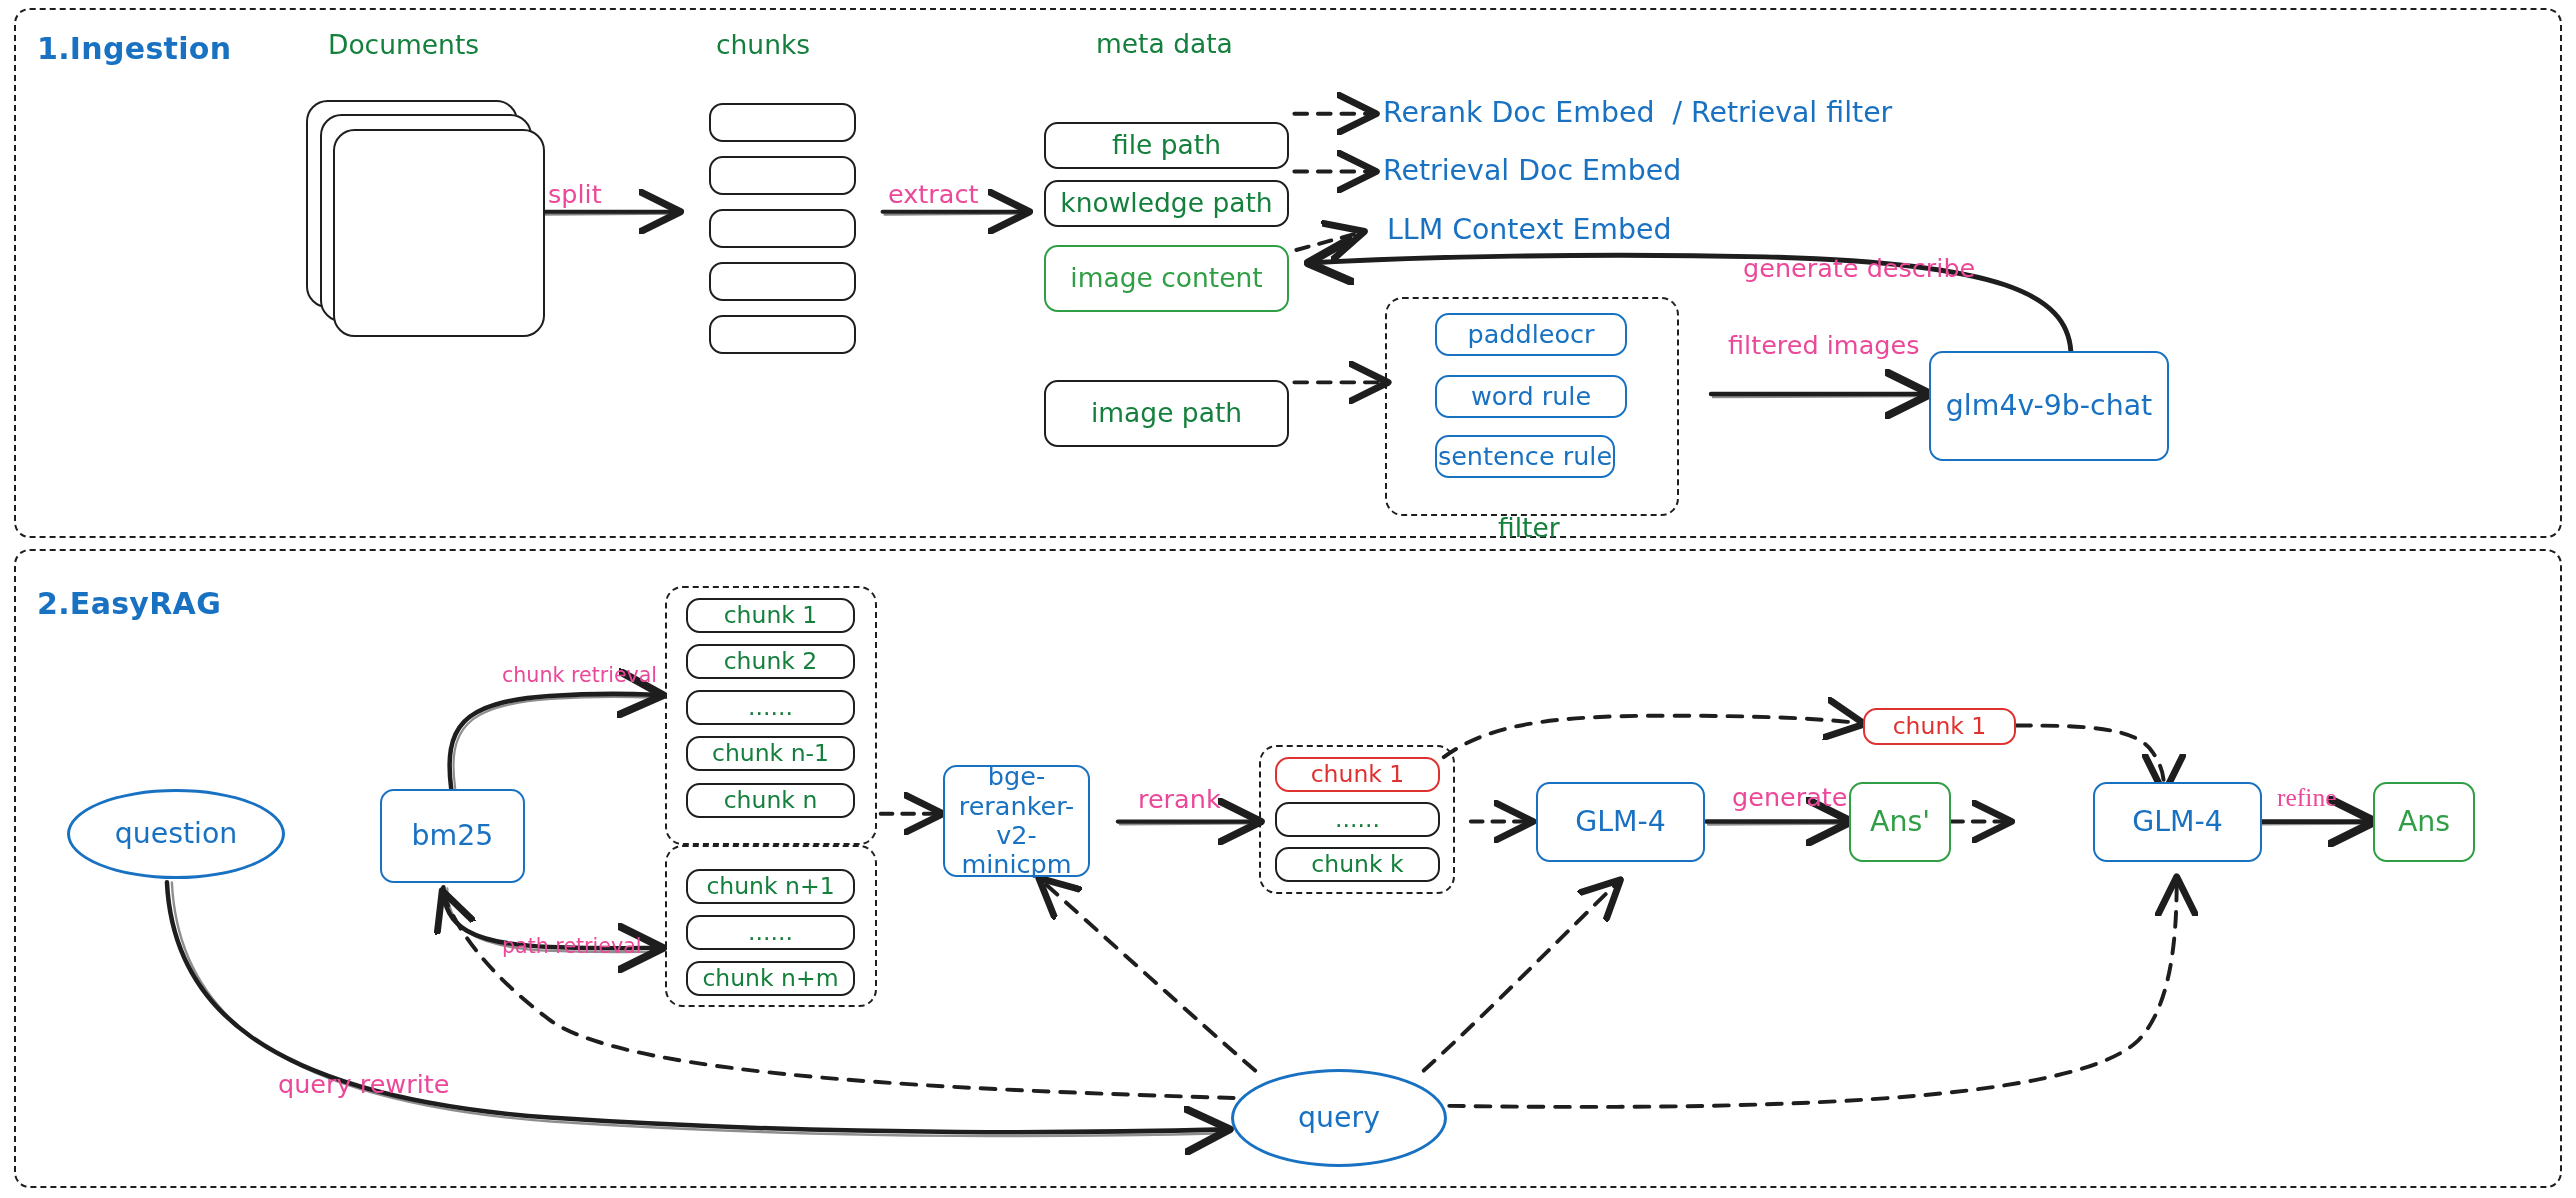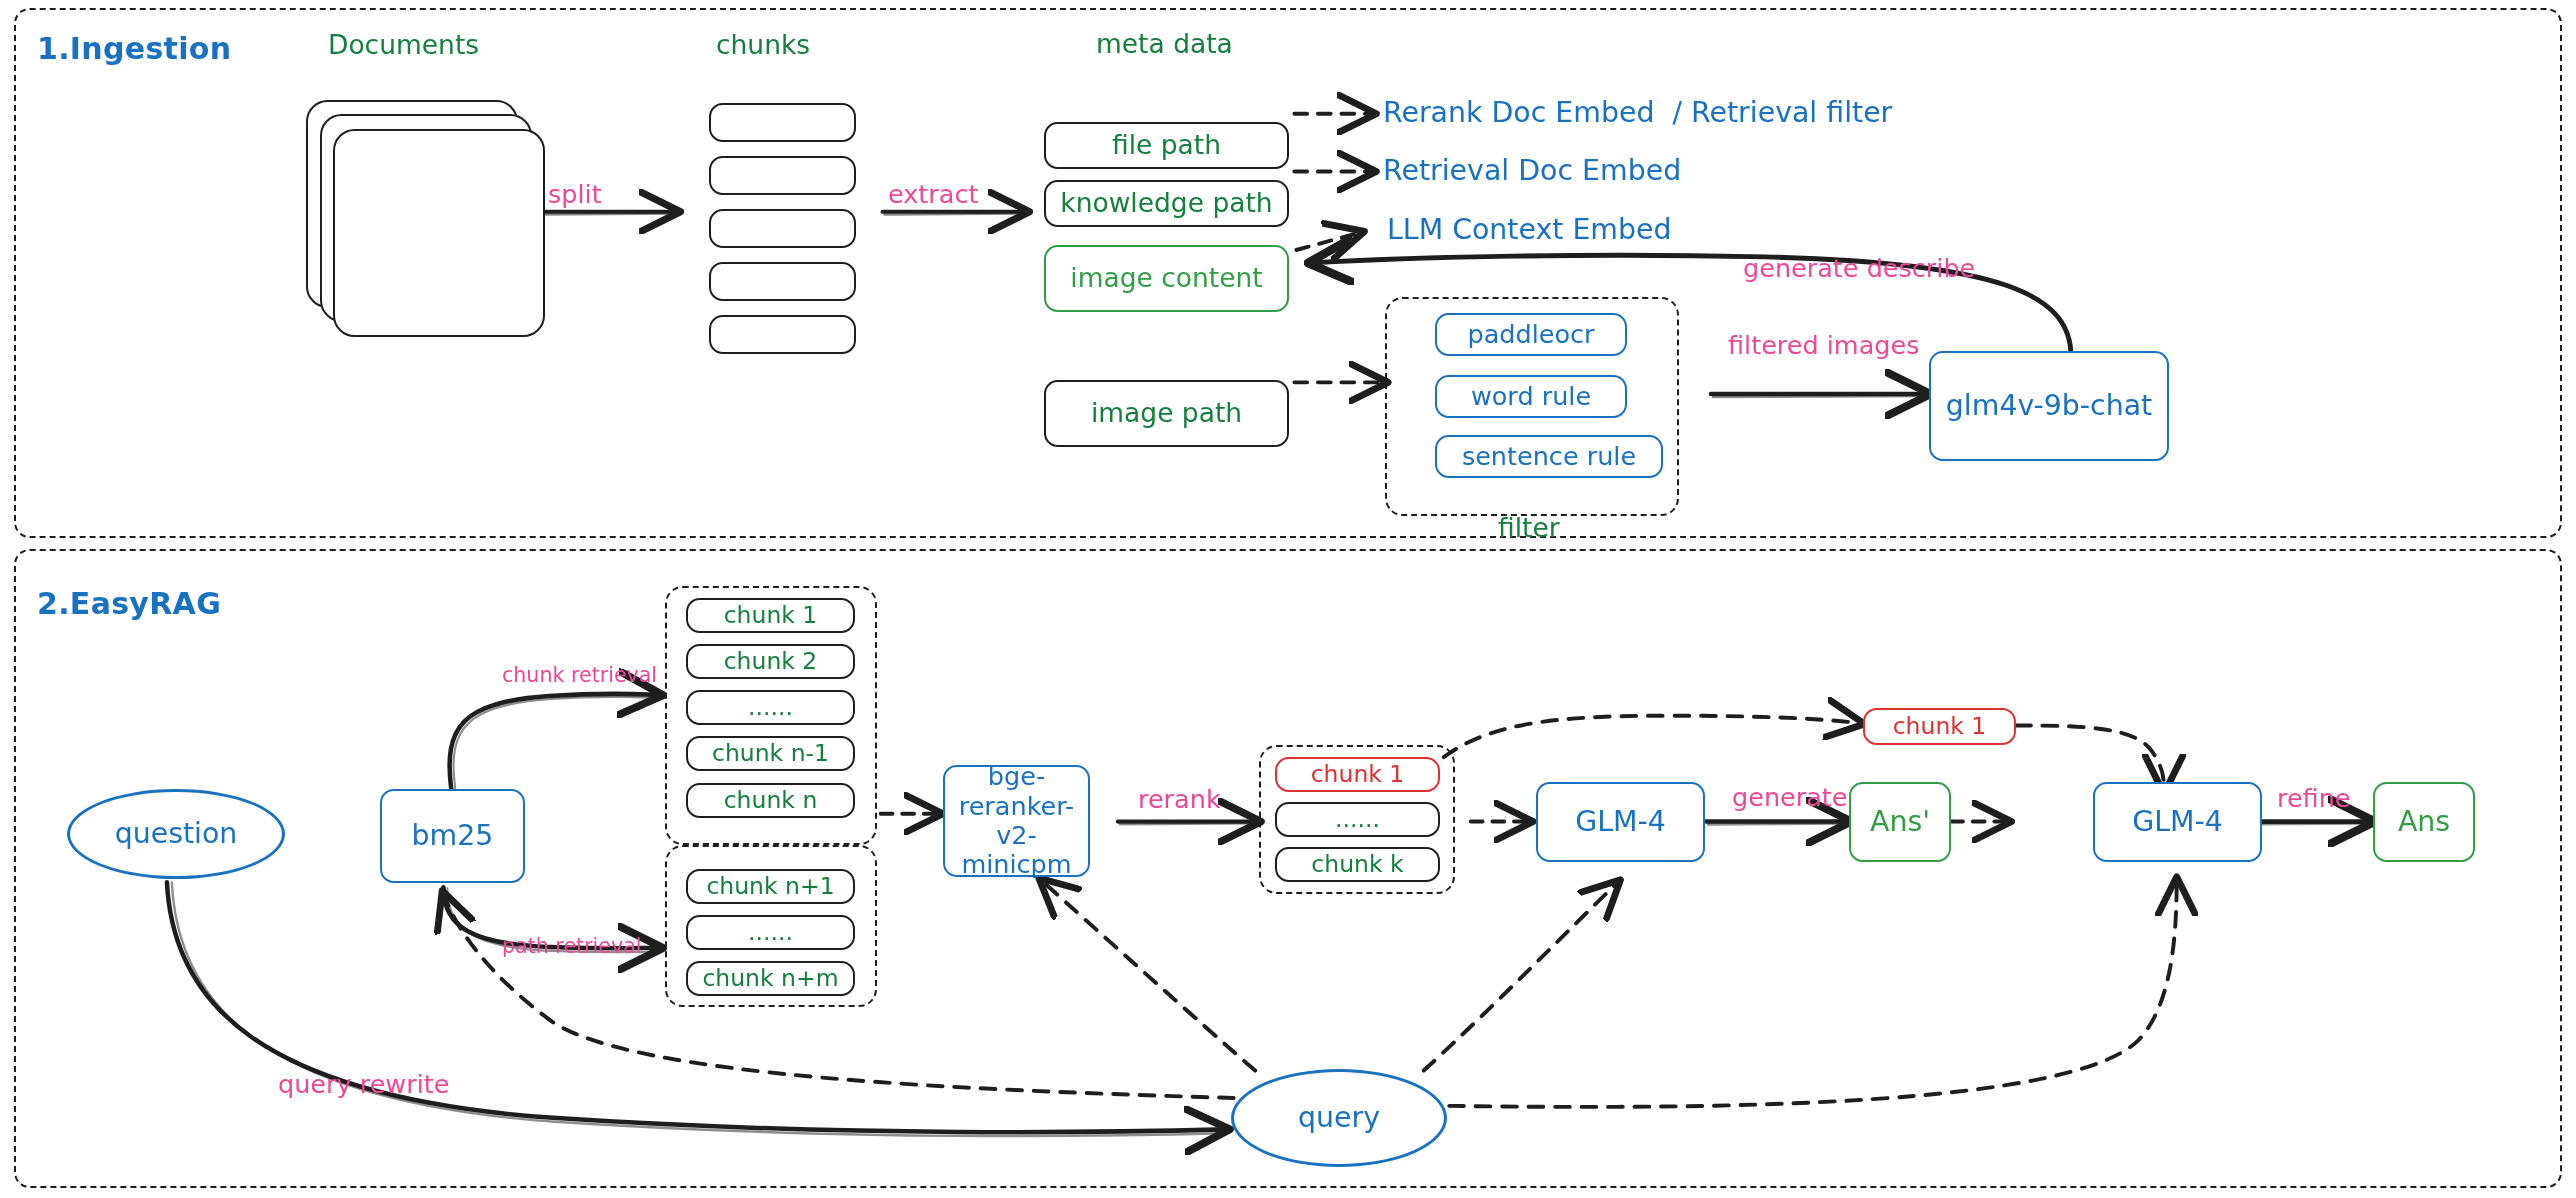--- a/index.html
+++ b/index.html
@@ -133,21 +133,21 @@
   <div class="node rbox b-green s27 green" style="left:1044px;top:213px;width:245px;height:67px;">image content</div>
   <div class="node rbox b-ink s27 ink" style="left:1044px;top:348px;width:245px;height:67px;">image path</div>
 
   <div class="lbl s29 blue" style="left:1383px;top:96px;">Rerank Doc Embed  / Retrieval filter</div>
   <div class="lbl s29 blue" style="left:1383px;top:154px;">Retrieval Doc Embed</div>
   <div class="lbl s29 blue" style="left:1387px;top:213px;">LLM Context Embed</div>
 
   <div class="dashgrp" style="left:1385px;top:297px;width:294px;height:219px;"></div>
   <div class="node rbox b-blue s26 blue thin" style="left:1435px;top:313px;width:192px;height:43px;">paddleocr</div>
   <div class="node rbox b-blue s26 blue thin" style="left:1435px;top:375px;width:192px;height:43px;">word rule</div>
-  <div class="node rbox b-blue s26 blue thin" style="left:1435px;top:435px;width:228px;height:43px;">sentence rule</div>
+  <div class="node rbox b-blue s26 blue thin" style="left:1435px;top:435px;width:180px;height:43px;">sentence rule</div>
   <div class="lbl s27 ink" style="left:1498px;top:480px;">filter</div>
 
   <div class="node rbox b-blue s29 blue" style="left:1929px;top:351px;width:240px;height:110px;">glm4v-9b-chat</div>
 
   <div class="lbl edgelbl" style="left:548px;top:179px;">split</div>
   <div class="lbl edgelbl" style="left:888px;top:179px;">extract</div>
   <div class="lbl edgelbl" style="left:1728px;top:330px;">filtered images</div>
   <div class="lbl edgelbl" style="left:1743px;top:253px;">generate describe</div>
 
   <div class="lbl secTitle blue" style="left:37px;top:586px;">2.EasyRAG</div>
@@ -189,17 +189,17 @@
   <div class="node rbox b-blue s29 blue" style="left:2093px;top:782px;width:169px;height:80px;">GLM-4</div>
 
   <div class="node rbox b-green s29 green" style="left:2373px;top:782px;width:102px;height:80px;">Ans</div>
 
   <div class="node ell b-blue s29 blue" style="left:1231px;top:1069px;width:216px;height:98px;">query</div>
 
   <div class="lbl edgelbl sm" style="left:502px;top:663px;">chunk retrieval</div>
   <div class="lbl edgelbl sm" style="left:502px;top:934px;">path retrieval</div>
   <div class="lbl edgelbl" style="left:1138px;top:784px;">rerank</div>
   <div class="lbl edgelbl" style="left:1732px;top:782px;">generate</div>
-  <div class="lbl edgelbl" style="left:2277px;top:783px;">refine</div>
+  <div class="lbl edgelbl" style="left:2277px;top:783px;font-family:Liberation Serif, serif;">refine</div>
   <div class="lbl edgelbl" style="left:278px;top:1069px;">query rewrite</div>
 
 </div>
 
 
 </body></html>

